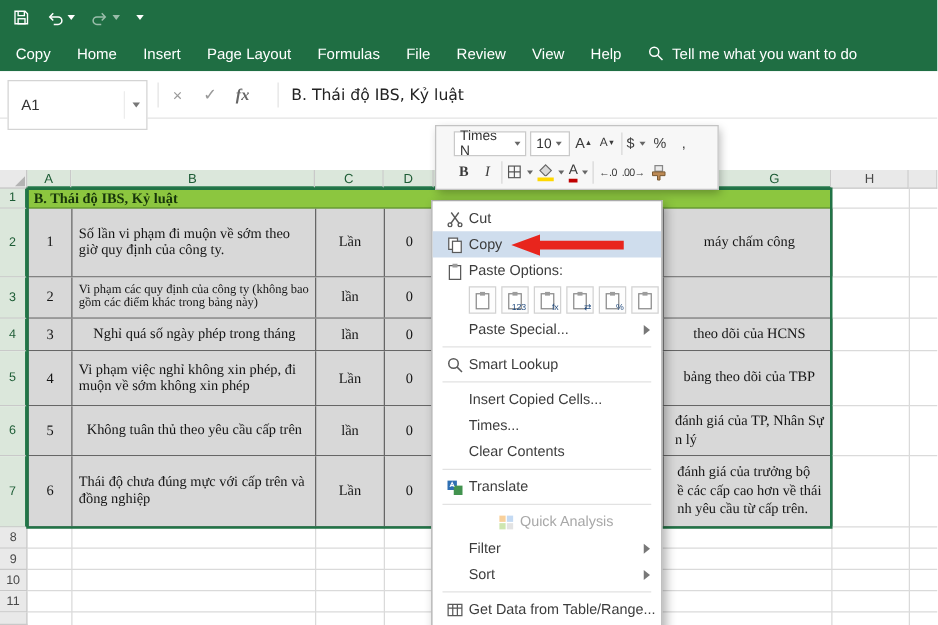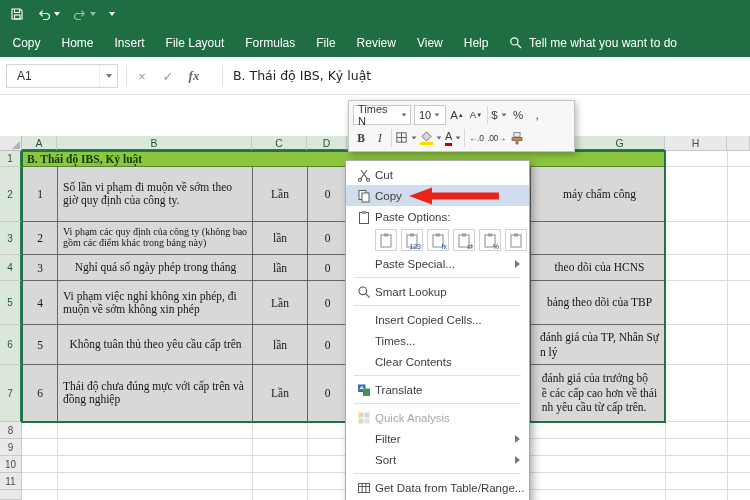--- a/index.html
+++ b/index.html
@@ -14,21 +14,21 @@
   .dtri { width:0; height:0; border-left:3.5px solid transparent; border-right:3.5px solid transparent; border-top:4px solid #fff; }
   #wintitle { position:absolute; left:542px; top:0; height:28px; line-height:28px; font-size:12.5px; }
 
   
   #tabbar { position:absolute; left:0; top:28px; width:750px; height:29px; background:#1f6e43; display:flex; align-items:center; color:#fff; font-size:12px; padding-left:2px; }
   .tab { padding:0 10.5px; height:100%; display:flex; align-items:center; }
   #tellme { display:flex; align-items:center; gap:7px; margin-left:10px; }
 
   
   #fbar { position:absolute; left:0; top:57px; width:750px; height:38px; background:#fff; border-bottom:1px solid #e3e3e3; }
-  #namebox { position:absolute; left:6px; top:7px; width:112px; height:24px; border:1px solid #d4d4d4; display:flex; align-items:center; font-size:12px; color:#333; padding-left:10px; background:#fff; }
+  #namebox { position:absolute; left:6px; top:7px; width:112px; height:40px; border:1px solid #d4d4d4; display:flex; align-items:center; font-size:12px; color:#333; padding-left:10px; background:#fff; }
   #namebox .caretwrap { margin-left:auto; width:18px; height:22px; display:flex; align-items:center; justify-content:center; border-left:1px solid #ececec; }
   #namebox .caretwrap .dtri { border-top-color:#777; }
   .fbtn { position:absolute; top:7px; height:24px; width:24px; display:flex; align-items:center; justify-content:center; color:#9a9a9a; font-size:13px; }
   .fdiv { position:absolute; top:9px; width:1px; height:20px; background:#e3e3e3; }
   #fcontent { position:absolute; left:233px; top:11px; font-size:12.5px; color:#222; font-family:"DejaVu Sans",sans-serif; }
 
   
   .colhdr { position:absolute; top:136px; height:15px; font-size:10.5px; color:#4a4a4a; background:#e9e9e9; border-right:1px solid #c9c9c9; border-bottom:1px solid #c9c9c9; display:flex; align-items:center; justify-content:center; }
   .colhdr.sel { background:#dbe7db; color:#1d5c35; border-bottom:2px solid #2a7d4f; }
   .rowhdr { position:absolute; left:0; width:22px; font-size:10px; color:#4a4a4a; background:#e9e9e9; border-right:1px solid #c9c9c9; border-bottom:1px solid #c9c9c9; display:flex; align-items:center; justify-content:center; }
@@ -47,40 +47,40 @@
   .cd { width:40px; flex:none; }
   .cf { width:183px; flex:none; }
   .cn { width:135px; flex:none; justify-content:flex-start; text-align:left; padding-left:3px; color:#2e6d35; font-size:11px; line-height:1.25; }
   .cn span { white-space:pre-line; }
   .erow { position:absolute; left:22px; width:728px; border-bottom:1px solid #dadada; }
   .vline { position:absolute; width:1px; background:#dadada; }
   .hline { position:absolute; height:1px; background:#dadada; left:665px; width:85px; }
   #selout { position:absolute; left:21px; top:150px; width:645px; height:273px; border:2px solid #217346; pointer-events:none; z-index:5; }
 
   
-  #minitb { position:absolute; left:348px; top:100px; width:227px; height:52px; background:#f7f7f7; border:1px solid #c3c3c3; box-shadow:2px 3px 7px rgba(0,0,0,.28); z-index:40; padding:3px 4px; display:flex; flex-direction:column; gap:2px; }
+  #minitb { position:absolute; left:348px; top:100px; width:227px; height:52px; background:#f7f7f7; border:1px solid #c3c3c3; box-shadow:2px 3px 7px rgba(0,0,0,.28); z-index:40; padding:3px 14px; display:flex; flex-direction:column; gap:2px; }
   .mrow { display:flex; align-items:center; gap:3px; height:21px; }
   .mbox { border:1px solid #c9c9c9; background:#fff; height:20px; display:flex; align-items:center; font-size:11px; padding:0 3px 0 4px; color:#333; }
   .mbox .dtri, .mbtn .dtri { border-top-color:#666; margin-left:3px; transform:scale(.8); }
   .mbtn { height:20px; min-width:16px; display:flex; align-items:center; justify-content:center; font-size:11.5px; color:#3b3b3b; }
   .vsep { width:1px; height:18px; background:#d8d8d8; }
   .stack { display:flex; flex-direction:column; align-items:center; justify-content:center; line-height:1; }
   .ubar-red { border-bottom:3px solid #c00000; padding-bottom:1px; font-size:11px; }
   .ubar-yel { width:13px; height:3px; background:#ffd800; margin-top:1px; }
   .tinytri { font-size:6px; line-height:1; }
   .decbtn { font-size:8.5px; letter-spacing:-.5px; }
 
   
   #cmenu { position:absolute; left:345px; top:160px; width:185px; height:346px; background:#fff; border:1px solid #ababab; box-shadow:3px 3px 8px rgba(0,0,0,.32); z-index:50; padding-top:3px; font-size:11.5px; color:#3c3c3c; overflow:hidden; }
   .mi { height:21px; display:flex; align-items:center; padding-left:6px; padding-right:2px; }
   .mi .micon { width:23px; flex:none; display:flex; align-items:center; justify-content:center; }
   .mi .mlabel { white-space:nowrap; }
   .mi .sub { margin-left:auto; margin-right:7px; width:0; height:0; border-top:4px solid transparent; border-bottom:4px solid transparent; border-left:5px solid #787878; }
   .mi.hl { background:#cfdded; }
-  .mi.dis { color:#a8a8a8; }
+  .mi.dis { color:#a8a8a8;margin-left:41px; }
   .msep { height:1px; background:#e2e2e2; margin:3px 8px; }
   .prow { height:26px; display:flex; align-items:center; gap:4px; padding-left:29px; }
   .pic { width:22px; height:22px; border:1px solid #d2d2d2; background:#fdfdfd; position:relative; display:flex; align-items:center; justify-content:center; }
   .pic i { position:absolute; right:1px; bottom:0; font-style:normal; font-size:7px; color:#1f497d; line-height:1; }
 
   
   #arrow { position:absolute; left:408px; top:185px; z-index:60; pointer-events:none; }
 </style>
 </head>
 <body>
@@ -111,21 +111,21 @@
     <span class="qbtn">
         <span class="dtri"></span>
       </span>
   </div>
 </div>
 
 <div id="tabbar">
   <span class="tab">Copy</span>
   <span class="tab">Home</span>
   <span class="tab">Insert</span>
-  <span class="tab">File Layout</span>
+  <span class="tab">Page Layout</span>
   <span class="tab">Formulas</span>
   <span class="tab">File</span>
   <span class="tab">Review</span>
   <span class="tab">View</span>
   <span class="tab">Help</span>
   <span id="tellme">
     <svg width="13" height="13" viewBox="0 0 13 13" fill="none" stroke="#fff" stroke-width="1.2">
         <circle cx="5.4" cy="5.4" r="3.6"></circle>
         <path d="M8.2 8.2 L12 12"></path>
       </svg>

